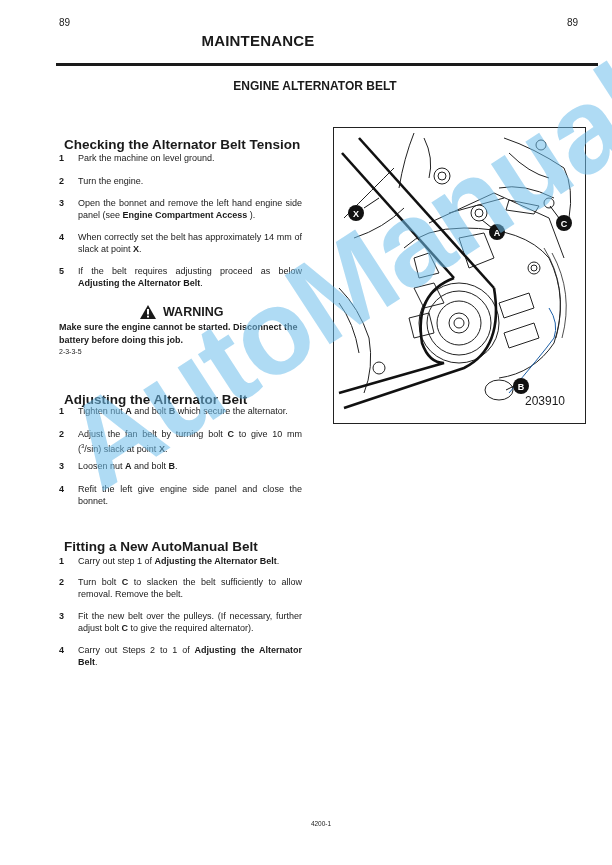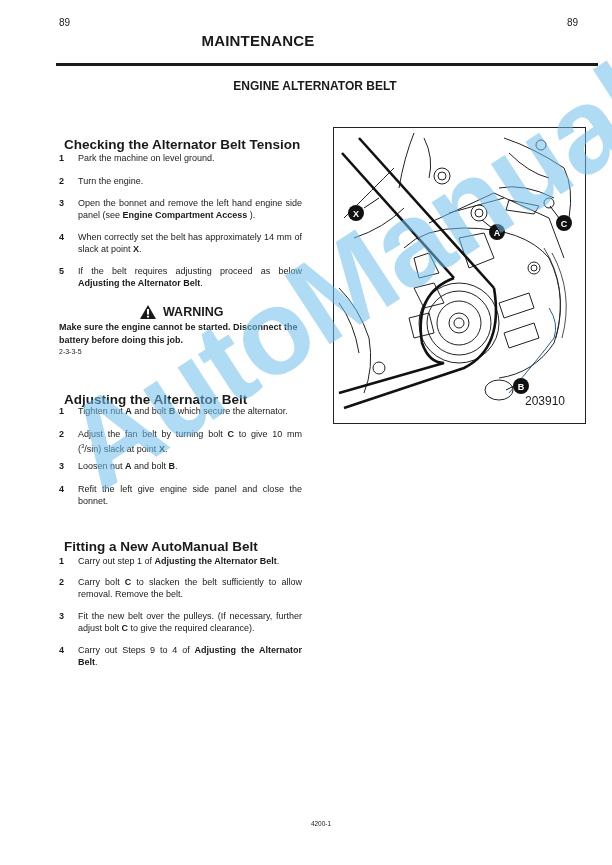--- a/index.html
+++ b/index.html
@@ -89,29 +89,29 @@
 </div>
 
 <h2 class="sub" style="top:527px">Fitting a New AutoManual Belt</h2>
 
 <div class="step" style="top:556px">
   <span class="n">1</span>
   <span class="t"><span>Carry out step 1 of </span><span class="ref">Adjusting the Alternator Belt</span><span>.</span></span>
 </div>
 <div class="step" style="top:577px">
   <span class="n">2</span>
-  <span class="t"><span>Carry bolt </span><b>C</b><span> to slacken the belt sufficiently to allow removal. Remove the belt.</span></span>
+  <span class="t"><span>Turn bolt </span><b>C</b><span> to slacken the belt sufficiently to allow removal. Remove the belt.</span></span>
 </div>
 <div class="step" style="top:611px">
   <span class="n">3</span>
-  <span class="t"><span>Fit the new belt over the pulleys. (If necessary, further adjust bolt </span><b>C</b><span> to give the required clearance).</span></span>
+  <span class="t"><span>Fit the new belt over the pulleys. (If necessary, further adjust bolt </span><b>C</b><span> to give the required alternator).</span></span>
 </div>
 <div class="step" style="top:645px">
   <span class="n">4</span>
-  <span class="t"><span>Carry out Steps 9 to 4 of </span><span class="ref">Adjusting the Alternator Belt</span><span>.</span></span>
+  <span class="t"><span>Carry out Steps 2 to 1 of </span><span class="ref">Adjusting the Alternator Belt</span><span>.</span></span>
 </div>
 
 <div class="abs figure">
   <svg width="251" height="295" viewBox="0 0 251 295">
     <g fill="none" stroke="#222" stroke-width="1">
 
       <path d="M10,90 Q40,60 60,40 M20,110 Q50,100 70,80 M80,5 Q70,30 65,60 M90,10 Q100,30 95,50"></path>
       <path d="M170,10 Q200,20 230,40 Q240,60 235,90 M175,25 Q195,45 215,50 M165,60 Q190,55 220,70"></path>
       <circle cx="108" cy="48" r="8"></circle>
         <circle cx="108" cy="48" r="4"></circle>

